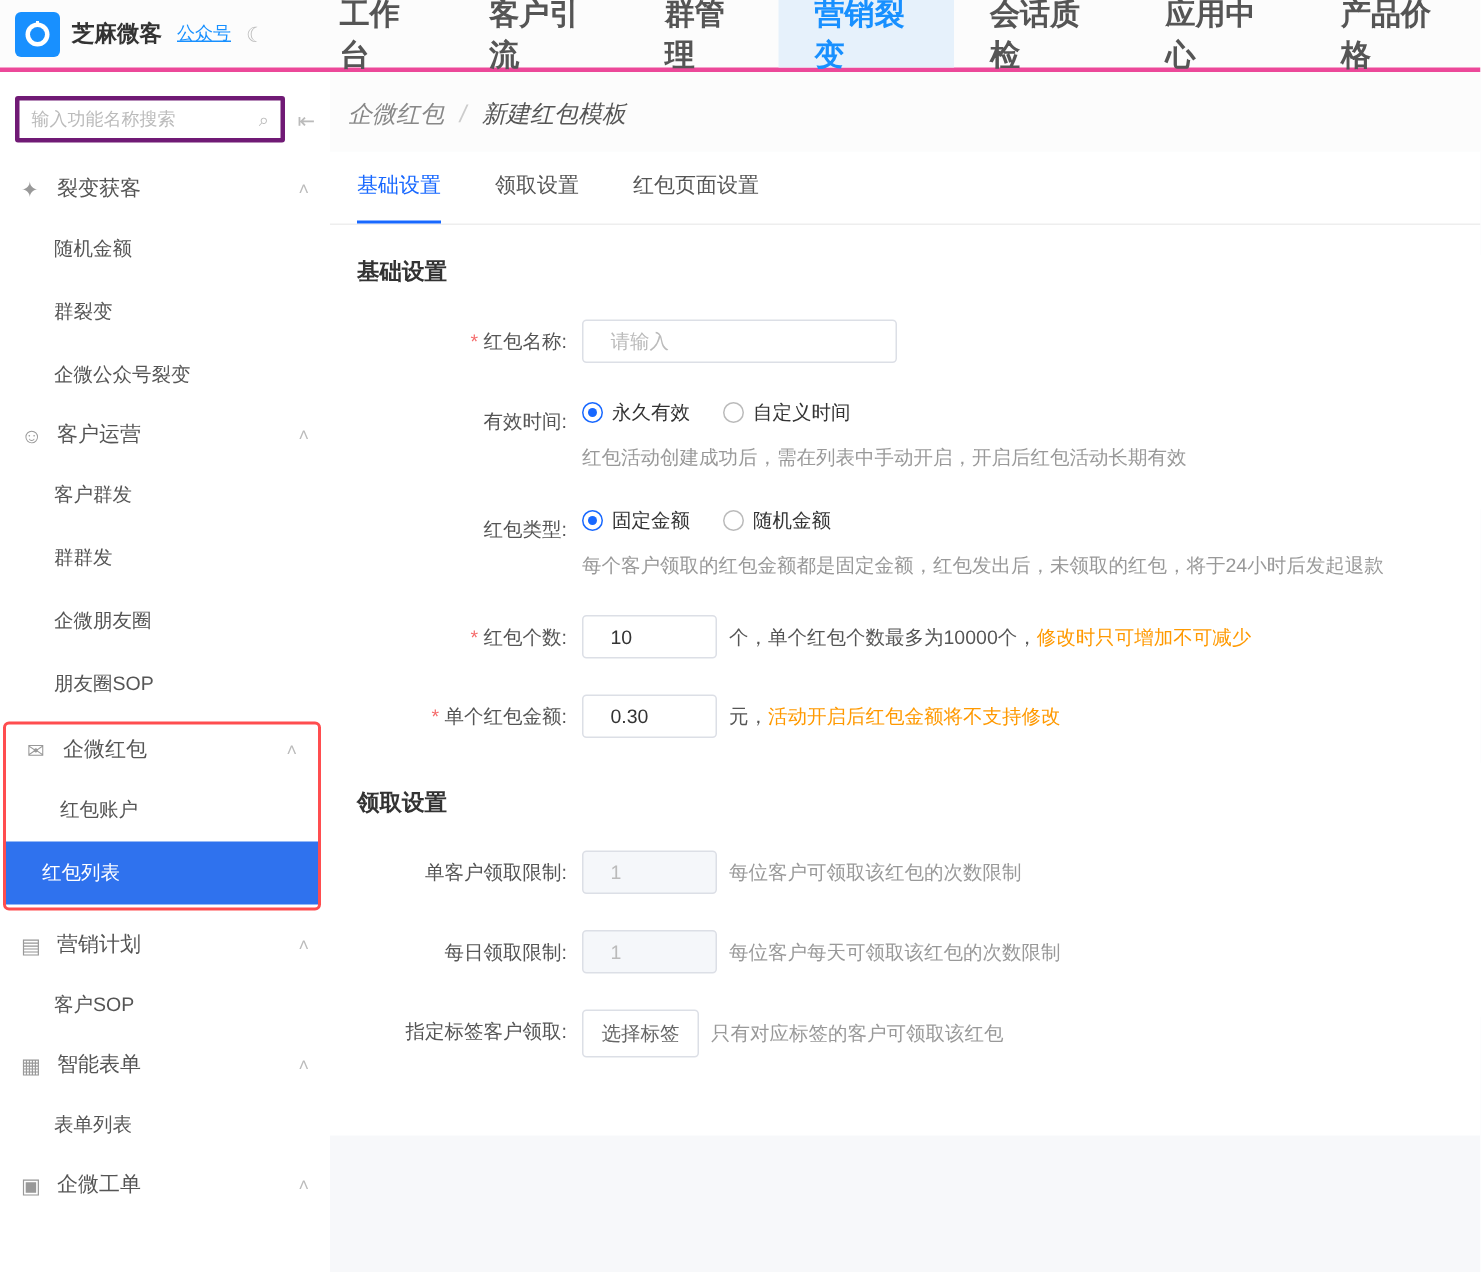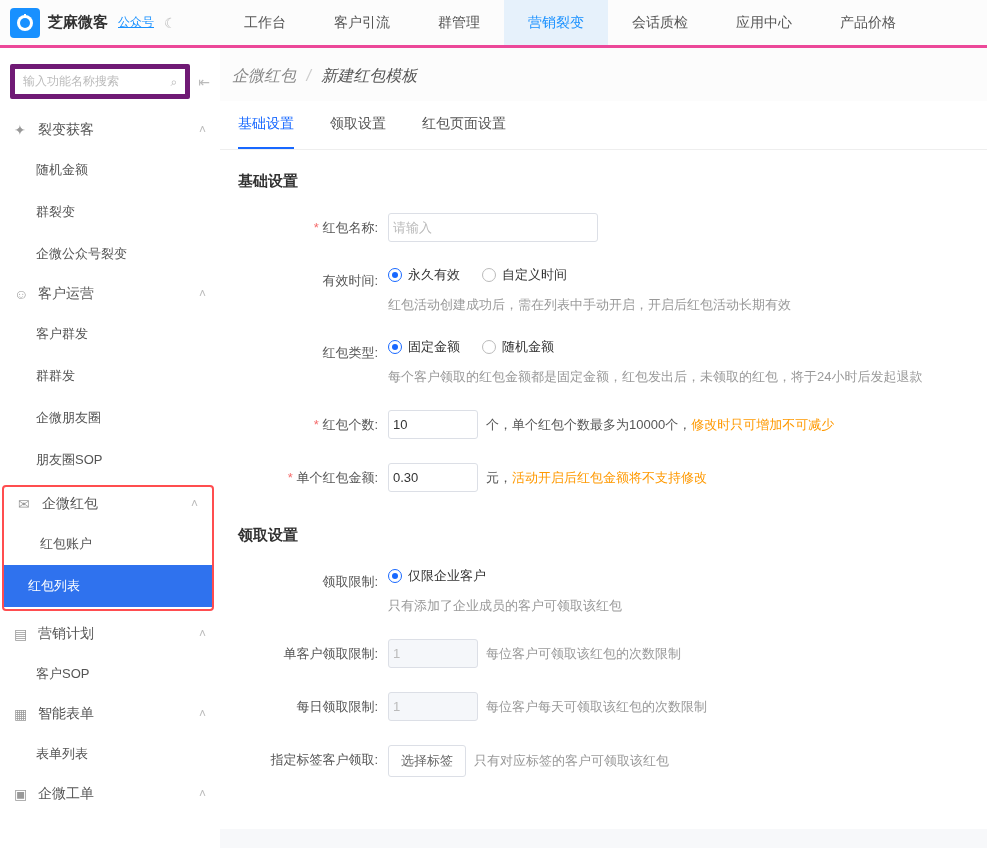--- a/index.html
+++ b/index.html
@@ -4,26 +4,26 @@
 <style>
 * { box-sizing: border-box; margin: 0; padding: 0; }
 body { font-family: -apple-system, "PingFang SC", "Microsoft YaHei", sans-serif; font-size: 13px; color: #333; background: #fff; width: 987px; }
 .header { display: flex; align-items: center; height: 48px; border-bottom: 3px solid #ec4899; background: #fcfcfc; }
 .logo-area { display: flex; align-items: center; width: 220px; padding-left: 10px; }
 .logo-icon { width: 30px; height: 30px; background: #1890ff; border-radius: 4px; display: flex; align-items: center; justify-content: center; margin-right: 8px; }
 .logo-text { font-weight: bold; font-size: 15px; }
 .pub-tag { color: #1890ff; font-size: 12px; margin-left: 10px; text-decoration: underline; }
 .moon { margin-left: 10px; color: #bbb; font-size: 14px; }
 .topnav { display: flex; height: 100%; }
-.topnav-item { padding: 0 24px; display: flex; align-items: center; color: #555; cursor: pointer; font-size: 14px; }
+.topnav-item { padding: 0 24px; display: flex; align-items: center; color: #555; cursor: pointer; font-size: 20px; font-weight: bold; }
 .topnav-item.active { background: #e6f1fb; color: #1890ff; }
 .below { display: flex; }
 .sidebar { width: 220px; flex-shrink: 0; padding-top: 10px; }
 .search-row { display: flex; align-items: center; padding: 6px 10px 12px; gap: 8px; }
-.search-box { flex: 1; display: flex; align-items: center; border: 5px solid #701a75; border-radius: 2px; padding: 4px 8px; color: #bbb; font-size: 12px; background: #fff; }
+.search-box { flex: 1; display: flex; align-items: center; border: 3px solid #701a75; border-radius: 2px; padding: 4px 8px; color: #bbb; font-size: 12px; background: #fff; }
 .search-box .q { margin-left: auto; color: #bbb; }
 .collapse-btn { color: #bbb; font-size: 14px; }
 .nav-group-header { display: flex; align-items: center; padding: 10px 14px; color: #555; cursor: pointer; font-size: 14px; }
 .nav-group-header .icon { width: 16px; margin-right: 8px; color: #999; }
 .nav-group-header .chev { margin-left: auto; color: #bbb; font-size: 12px; }
 .nav-children { }
 .nav-item { padding: 12px 14px 12px 36px; color: #555; font-size: 13px; cursor: pointer; }
 .nav-item.active { background: #2f72ee; color: #fff; font-weight: 500; padding-left: 24px; }
 .highlight-box { border: 2px solid #ff4d4f; border-radius: 4px; margin: 4px 6px 4px 2px; padding-bottom: 2px; }
 .highlight-box .nav-group-header { padding-top: 8px; }
@@ -33,21 +33,21 @@
 .breadcrumb .cur { color: #555; }
 .panel { background: #fff; margin: 0; padding: 0 0 40px; }
 .tabs { display: flex; border-bottom: 1px solid #eee; padding: 0 18px; }
 .tab { padding: 14px 0; margin-right: 36px; font-size: 14px; color: #555; cursor: pointer; }
 .tab.active { color: #1868ff; border-bottom: 2px solid #1868ff; }
 .section-title { font-size: 15px; font-weight: bold; padding: 22px 18px 10px; }
 .form-row { display: flex; padding: 12px 18px; align-items: flex-start; }
 .form-label { width: 150px; text-align: right; padding-right: 10px; padding-top: 6px; color: #555; font-size: 13px; flex-shrink: 0; }
 .form-label.req::before { content: "* "; color: #f56c6c; }
 .form-control { display: flex; align-items: center; flex-wrap: wrap; }
-.text-input { border: 1px solid #dcdfe6; border-radius: 3px; padding: 6px 4px; font-size: 13px; width: 210px; color: #333; }
+.text-input { border: 1px solid #dcdfe6; border-radius: 3px; padding: 6px 18px; font-size: 13px; width: 210px; color: #333; }
 .text-input.sm { width: 90px; }
 .text-input::placeholder { color: #bbb; }
 .select-btn { border: 1px solid #dcdfe6; border-radius: 3px; padding: 6px 12px; font-size: 13px; color: #666; background: #fff; cursor: pointer; }
 .radio { display: inline-flex; align-items: center; margin-right: 22px; cursor: pointer; }
 .radio-dot { width: 14px; height: 14px; border-radius: 50%; border: 1px solid #bbb; margin-right: 6px; display: inline-flex; align-items: center; justify-content: center; }
 .radio.checked .radio-dot { border-color: #1868ff; }
 .radio.checked .radio-dot::after { content: ""; width: 6px; height: 6px; border-radius: 50%; background: #1868ff; }
 .hint { color: #999; font-size: 13px; margin-top: 12px; width: 100%; }
 .suffix { margin-left: 8px; color: #555; }
 .orange { color: #f90; }
@@ -221,30 +221,20 @@
       <div class="form-row">
         <div class="form-label req">单个红包金额:</div>
         <div class="form-control">
           <input class="text-input sm" value="0.30" style="">
           <span class="suffix"><span>元，</span><span class="orange">活动开启后红包金额将不支持修改</span></span>
         </div>
       </div>
 
       <div class="section-title">领取设置</div>
 
-      <div class="form-row">
-        <div class="form-label">领取限制:</div>
-        <div class="form-control">
-          <span class="radio checked">
-              <span class="radio-dot"></span>
-              <span>仅限企业客户</span>
-            </span>
-          <div class="hint">只有添加了企业成员的客户可领取该红包</div>
-        </div>
-      </div>
 
       <div class="form-row">
         <div class="form-label">单客户领取限制:</div>
         <div class="form-control">
           <input class="text-input sm" disabled="" style="background: rgb(245, 247, 250); color: rgb(187, 187, 187);" value="1">
           <span class="suffix" style="color:#999">每位客户可领取该红包的次数限制</span>
         </div>
       </div>
 
       <div class="form-row">

